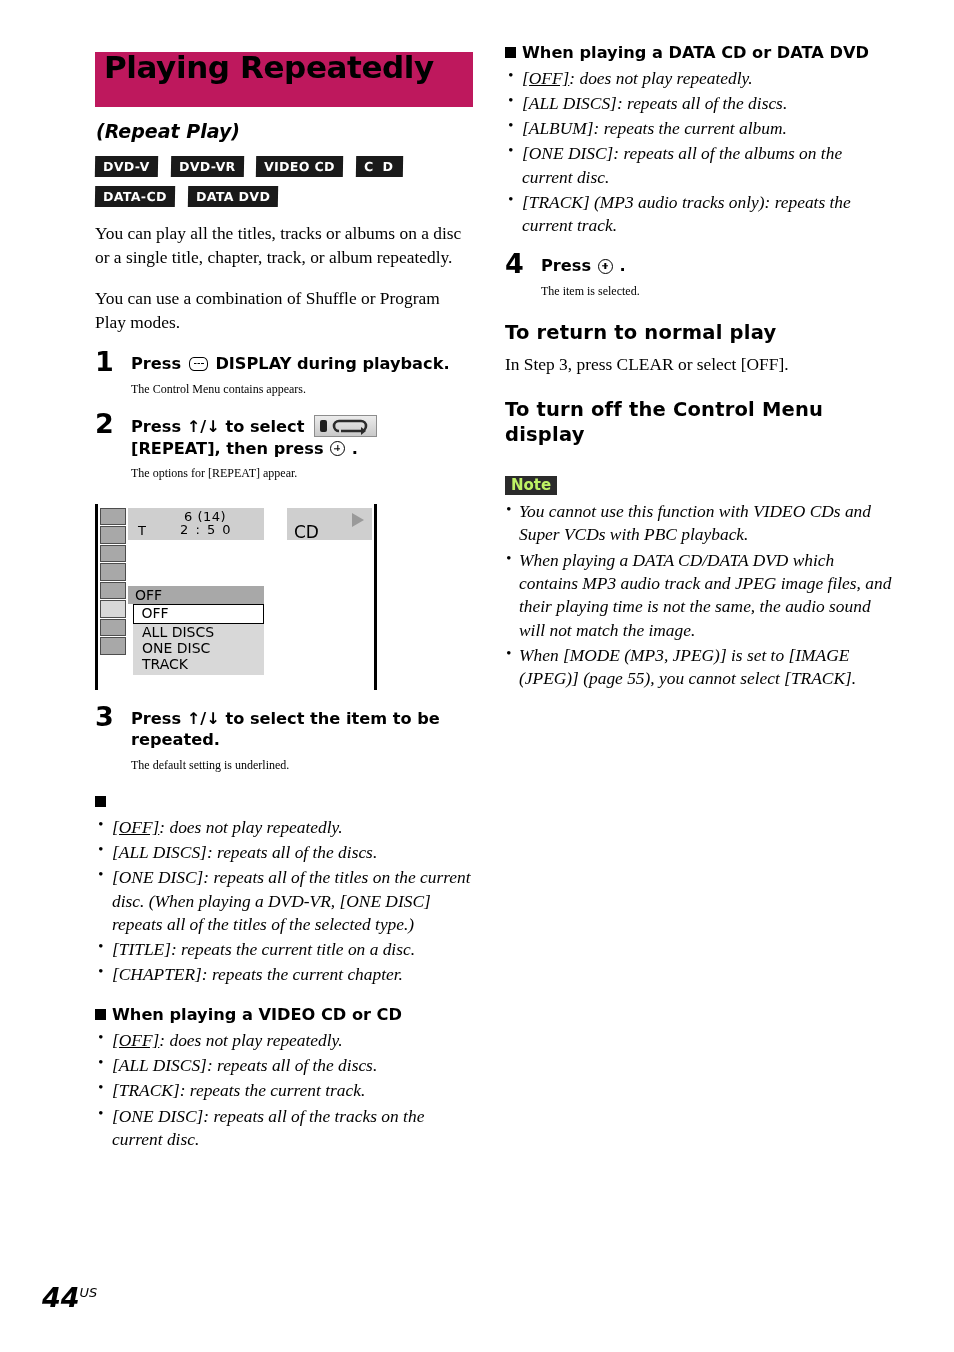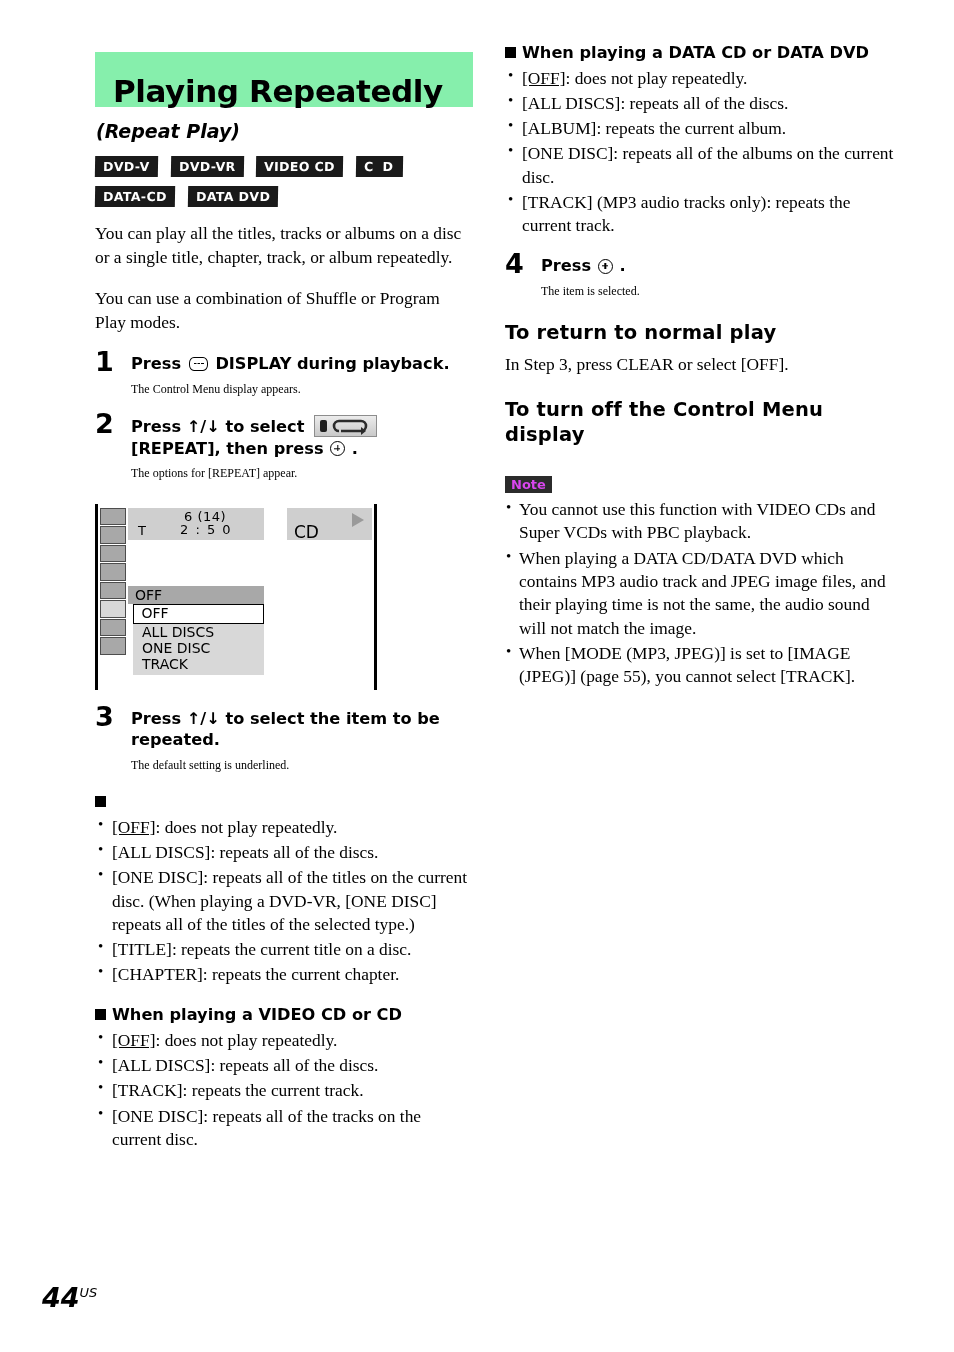--- a/index.html
+++ b/index.html
@@ -30,25 +30,25 @@
   }
   .col-right {
     position: absolute;
     left: 505px;
     top: 42px;
     width: 390px;
   }
 
   
   .banner {
-    background: #86efac;
+    background: #be185d;
     height: 55px;
     display: flex;
-    align-items: flex-end;
-    padding-left: 18px;
+    align-items: flex-start;
+    padding-left: 9px;
     box-sizing: border-box;
   }
   .banner h1 {
     margin: 0;
     font-family: "DejaVu Sans", sans-serif;
     font-weight: bold;
     font-size: 31px;
     letter-spacing: -0.4px;
     line-height: 1;
   }
@@ -335,20 +335,21 @@
     background: #000;
     margin-right: 6px;
     vertical-align: 0px;
   }
 
   
   ul.blist {
     list-style: none;
     margin: 4px 0 0 0;
     padding: 0;
+    font-style: italic;
   }
   ul.blist li {
     position: relative;
     padding-left: 17px;
     font-size: 17.4px;
     line-height: 1.33;
     margin-top: 2px;
   }
   ul.blist li::before {
     content: "\2022";
@@ -371,32 +372,33 @@
   .h2-body {
     font-size: 17.4px;
     line-height: 1.37;
     margin-top: 7px;
   }
 
   
   .note-badge {
     display: inline-block;
     background: #2b2b2b;
-    color: #d946ef;
-    font-family: "DejaVu Sans", sans-serif;
-    font-weight: bold;
-    font-size: 13px;
+    color: #bef264;
+    font-family: "DejaVu Sans", sans-serif;
+    font-weight: bold;
+    font-size: 15px;
     padding: 2px 6px 2.5px 6px;
     margin-top: 28px;
     line-height: 1;
   }
   ul.notelist {
     list-style: none;
     margin: 5px 0 12px 0;
     padding: 0;
+    font-style: italic;
   }
   ul.notelist li {
     position: relative;
     padding-left: 14px;
     font-size: 17.4px;
     line-height: 1.34;
     margin-top: 2px;
   }
   ul.notelist li::before {
     content: "\2022";
@@ -448,21 +450,21 @@
     <p class="para">You can play all the titles, tracks or albums on a disc or a single title, chapter, track, or album repeatedly.</p>
     <p class="para para2">You can use a combination of Shuffle or Program Play modes.</p>
 
     <div class="step">
       <div class="step-num">1</div>
       <div class="step-head">
         <span>Press</span>
         <span class="ico-display"></span>
         <span>DISPLAY during playback.</span>
       </div>
-      <div class="step-body">The Control Menu display appears.</div>
+      <div class="step-body">The Control Menu contains appears.</div>
     </div>
 
     <div class="step">
       <div class="step-num">2</div>
       <div class="step-head">
         <span>Press ↑/↓ to select</span>
         <span class="ico-repeat">
           <svg width="61" height="20" viewBox="0 0 61 20">
             <rect x="5" y="4" width="7" height="12" rx="2" fill="#1f1f1f"></rect>
             <path d="M24 5 H46 a5 5 0 0 1 0 10 H26" fill="none" stroke="#2b2b2b" stroke-width="2.6"></path>

